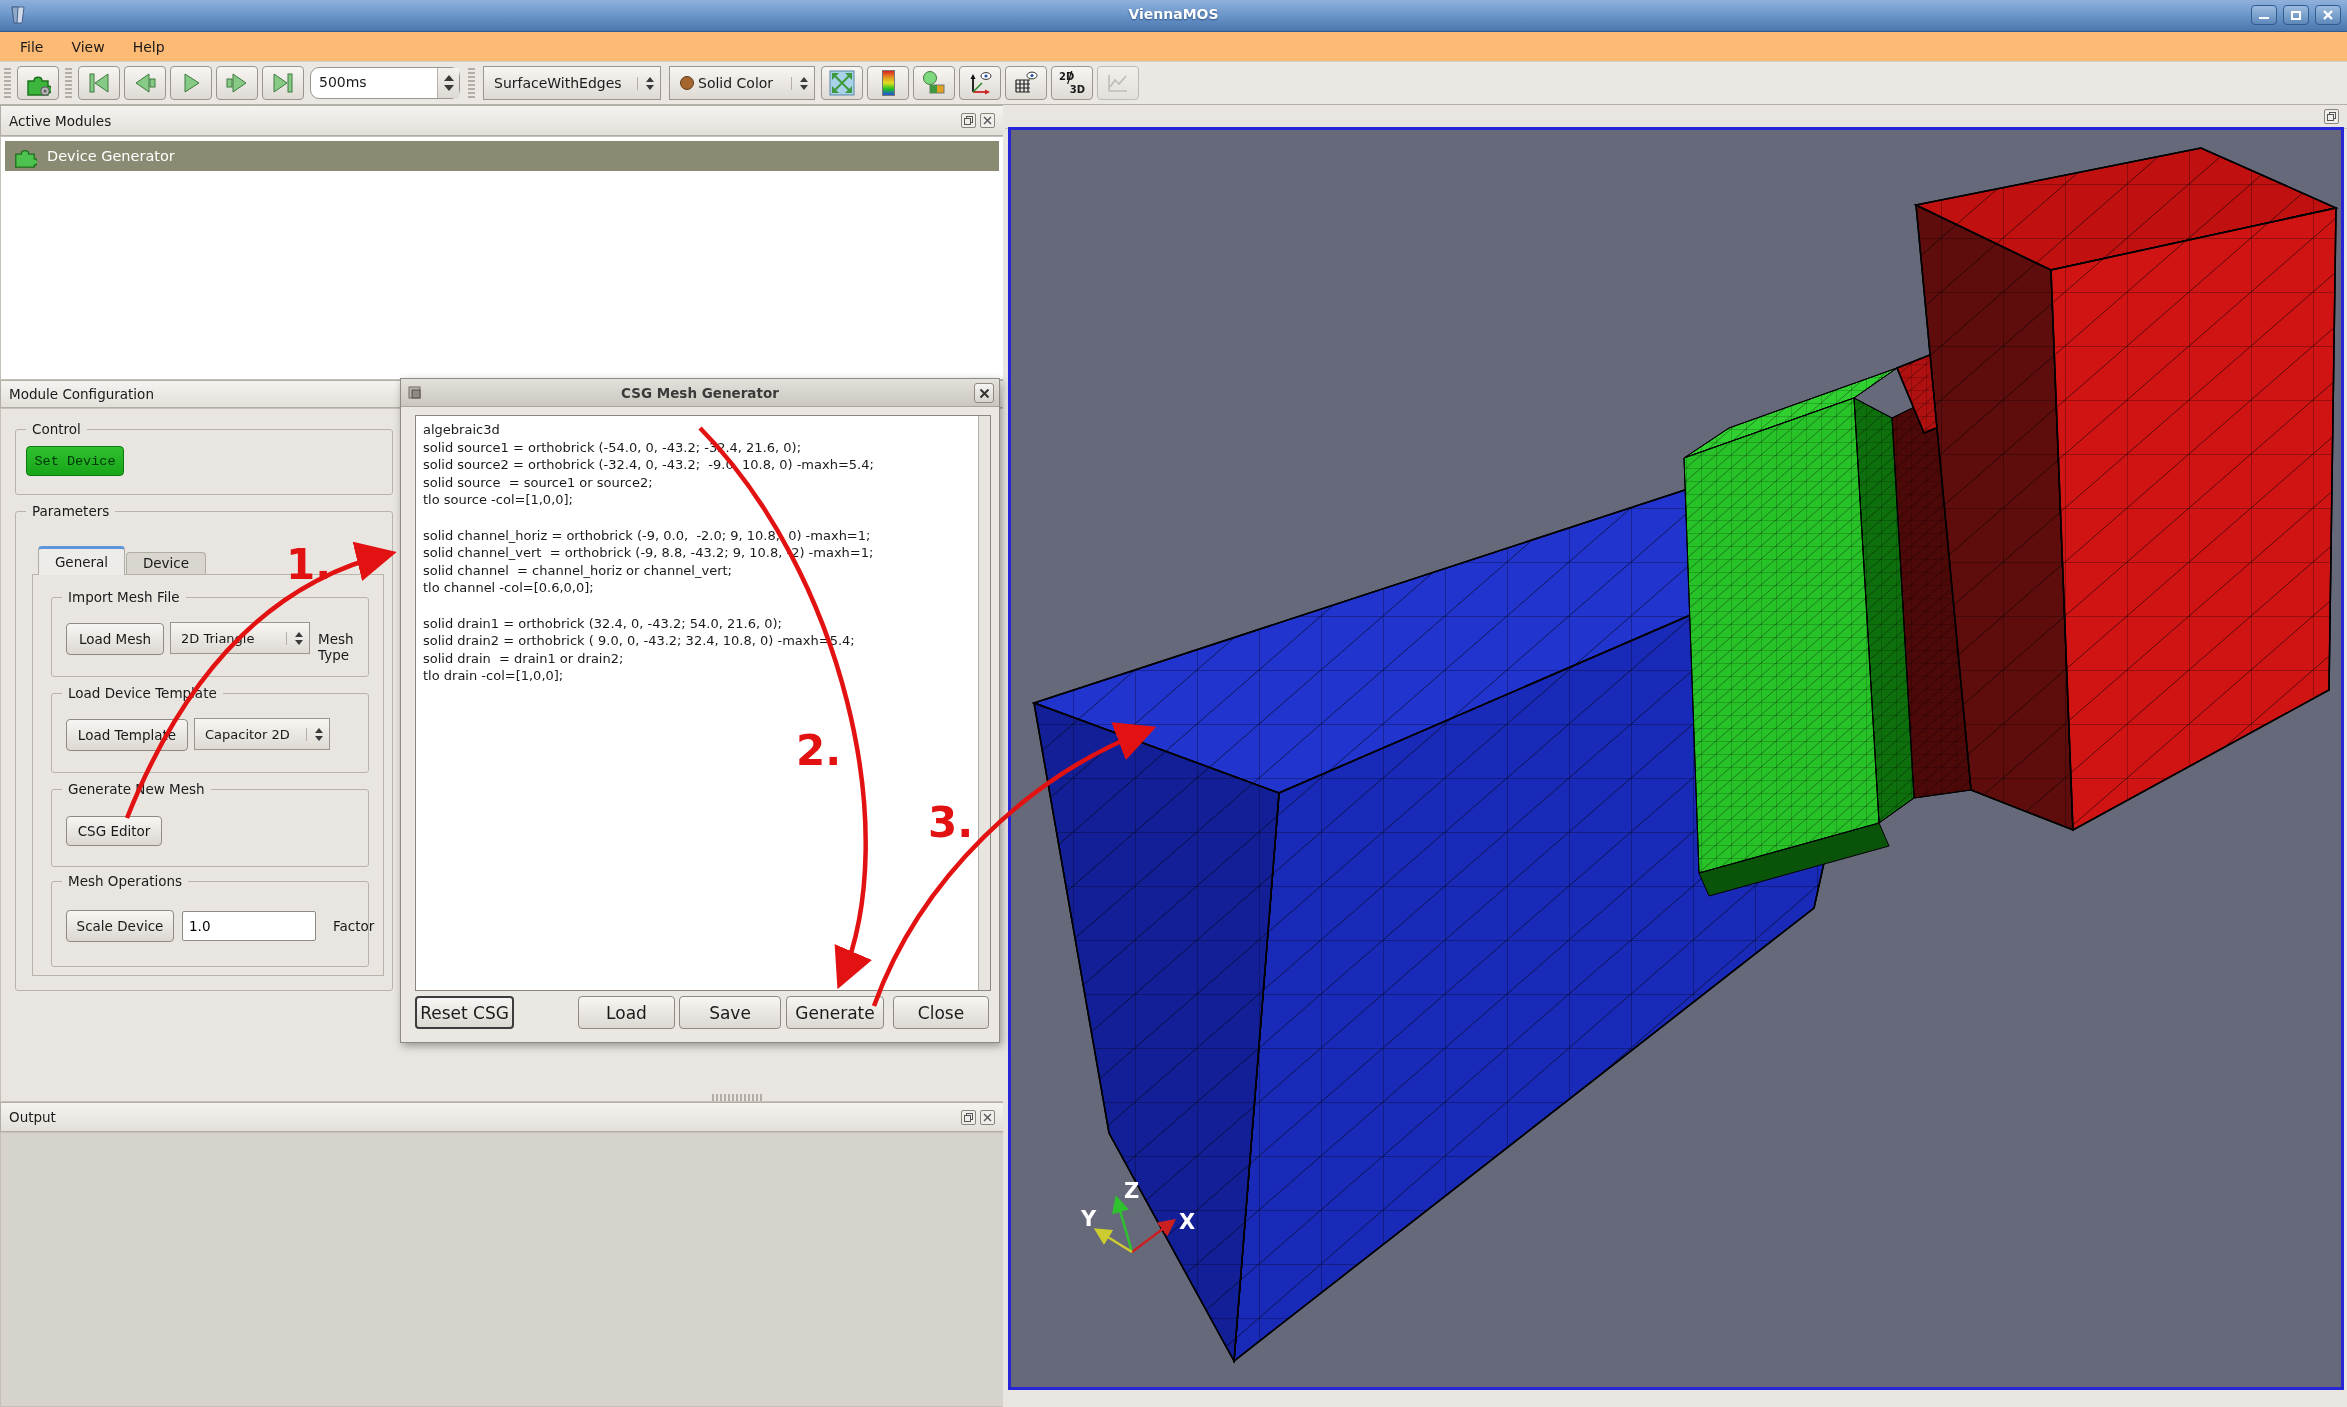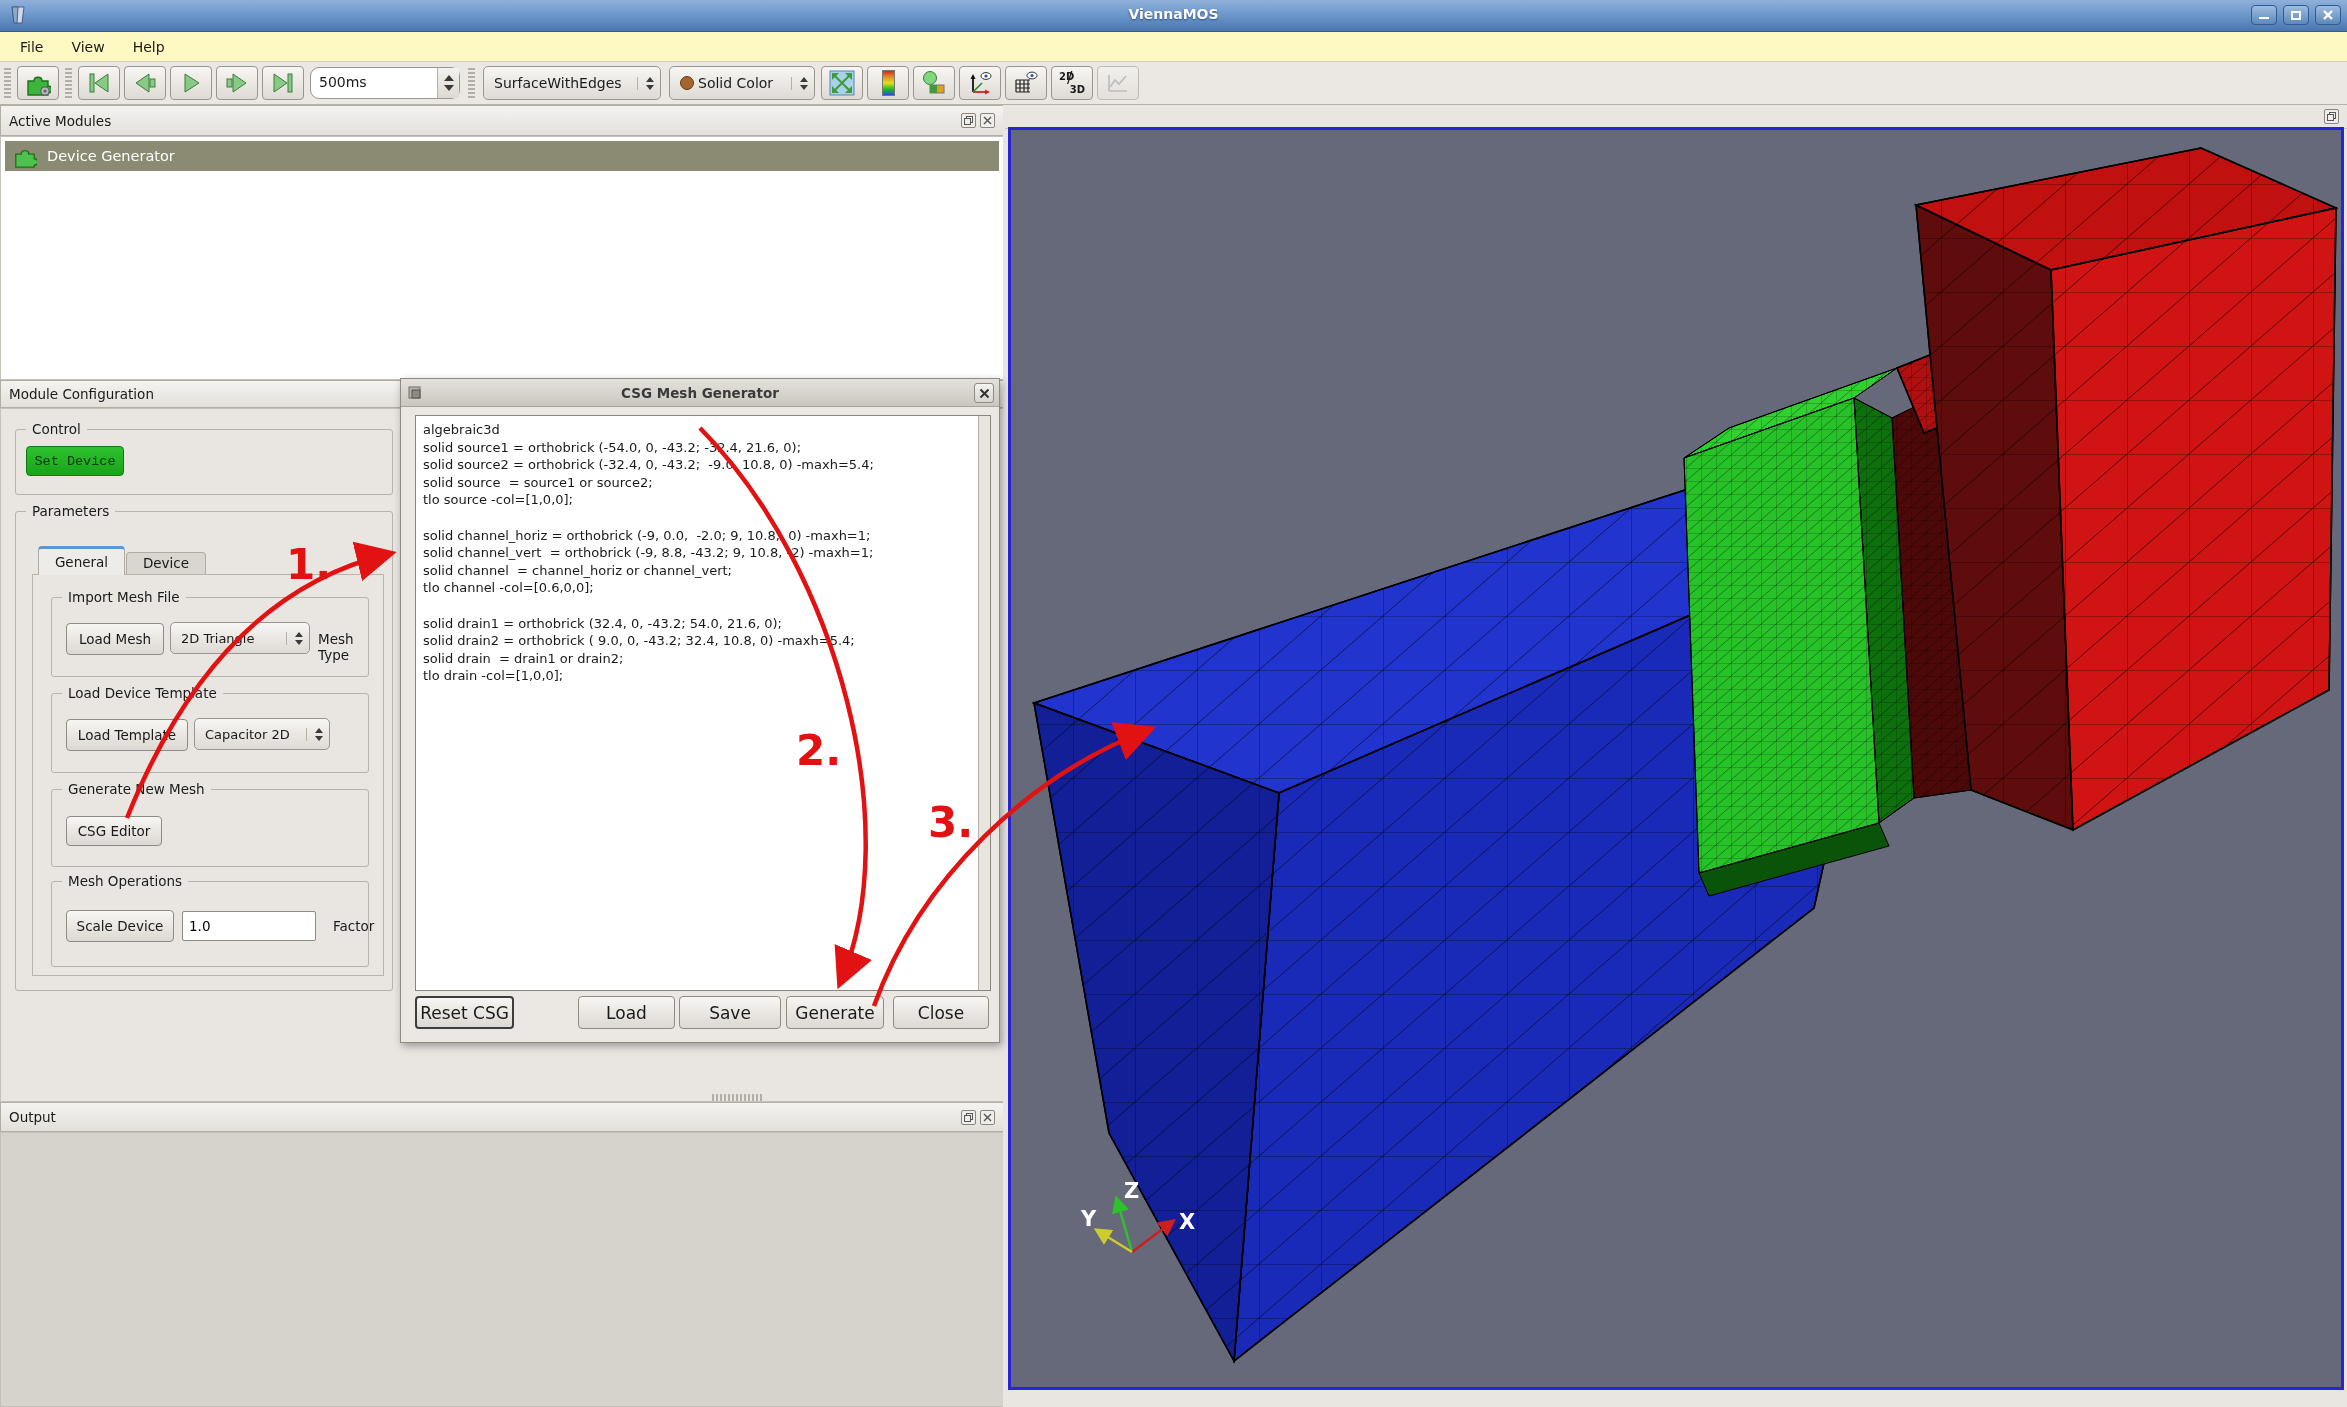--- a/index.html
+++ b/index.html
@@ -8,38 +8,38 @@
 
   
   .titlebar { position:absolute; left:0; top:0; width:2347px; height:32px;
     background:linear-gradient(#8fb0da,#6f99cc 45%,#4a76ae); border-bottom:1px solid #2f5a92; }
   .titlebar .wicon { position:absolute; left:8px; top:5px; width:20px; height:20px; }
   .titlebar .wtitle { position:absolute; left:0; right:0; top:6px; text-align:center;
     color:#fff; font-weight:bold; font-size:14px; text-shadow:0 1px 2px #2a4f80; }
   .winbtn { position:absolute; top:5px; width:26px; height:20px; border:1px solid #2f5a92; border-radius:4px;
     background:linear-gradient(#9dbce0,#5d88ba); display:flex; align-items:center; justify-content:center; }
   .winbtn svg { display:block; }
-  .menubar { position:absolute; left:0; top:32px; width:2347px; height:30px; background:#fef9c3;
+  .menubar { position:absolute; left:0; top:32px; width:2347px; height:30px; background:#fdba74;
     border-bottom:1px solid #d2cec7; display:flex; align-items:center; padding-left:6px; }
   .menuitem { padding:4px 14px; font-size:14px; }
   .toolbar { position:absolute; left:0; top:62px; width:2347px; height:43px; background:#ebe8e4;
     border-bottom:1px solid #b5b0a8; display:flex; align-items:center; }
   .grip { width:7px; height:30px; margin:0 4px;
     background:repeating-linear-gradient(to bottom,#b2ada5 0 2px,transparent 2px 4px); }
   .tbtn { height:34px; min-width:42px; margin:18px 2px; border:1px solid #9a958e; border-radius:4px;
     background:linear-gradient(#f8f6f3,#dedad4); display:flex; align-items:center; justify-content:center; padding:0 4px; }
   .tbtn.disabled { opacity:.55; }
   .spinbox { height:32px; width:150px; margin:0 4px; border:1px solid #9a958e; border-radius:9px;
     background:#fff; display:flex; align-items:stretch; }
   .spinbox .val { flex:1; padding:6px 8px; font-size:14px; }
   .spinsteps { width:22px; border-left:1px solid #b5b0a8; background:linear-gradient(#f4f2ee,#ddd9d3);
     display:flex; flex-direction:column; align-items:center; justify-content:center; gap:4px; }
   .tri-up { width:0; height:0; border-left:5px solid transparent; border-right:5px solid transparent; border-bottom:6px solid #3a3a3a; }
   .tri-dn { width:0; height:0; border-left:5px solid transparent; border-right:5px solid transparent; border-top:6px solid #3a3a3a; }
-  .combo { height:34px; margin:0 4px; border:1px solid #9a958e; border-radius:5px;
+  .combo { height:34px; margin:0 4px; border:1px solid #9a958e; border-radius:0;
     background:linear-gradient(#f8f6f3,#dedad4); display:flex; align-items:center; padding:0 6px 0 10px; gap:4px; }
   .combo .arrows { display:flex; flex-direction:column; gap:3px; margin-left:6px; padding-left:8px; border-left:1px solid #b5b0a8; }
   .combo .arrows .tri-up { border-left-width:4px; border-right-width:4px; border-bottom-width:5px; }
   .combo .arrows .tri-dn { border-left-width:4px; border-right-width:4px; border-top-width:5px; }
   .swatch { width:14px; height:14px; border-radius:50%; background:#a4662c; border:1px solid #5e3a18; }
 
   
   .dockhdr { position:absolute; background:linear-gradient(#f5f3f0,#e3e0da); border:1px solid #b2ada5;
     display:flex; align-items:center; font-size:13.5px; padding:0 8px; }
   .dockhdr .sp { flex:1; }

